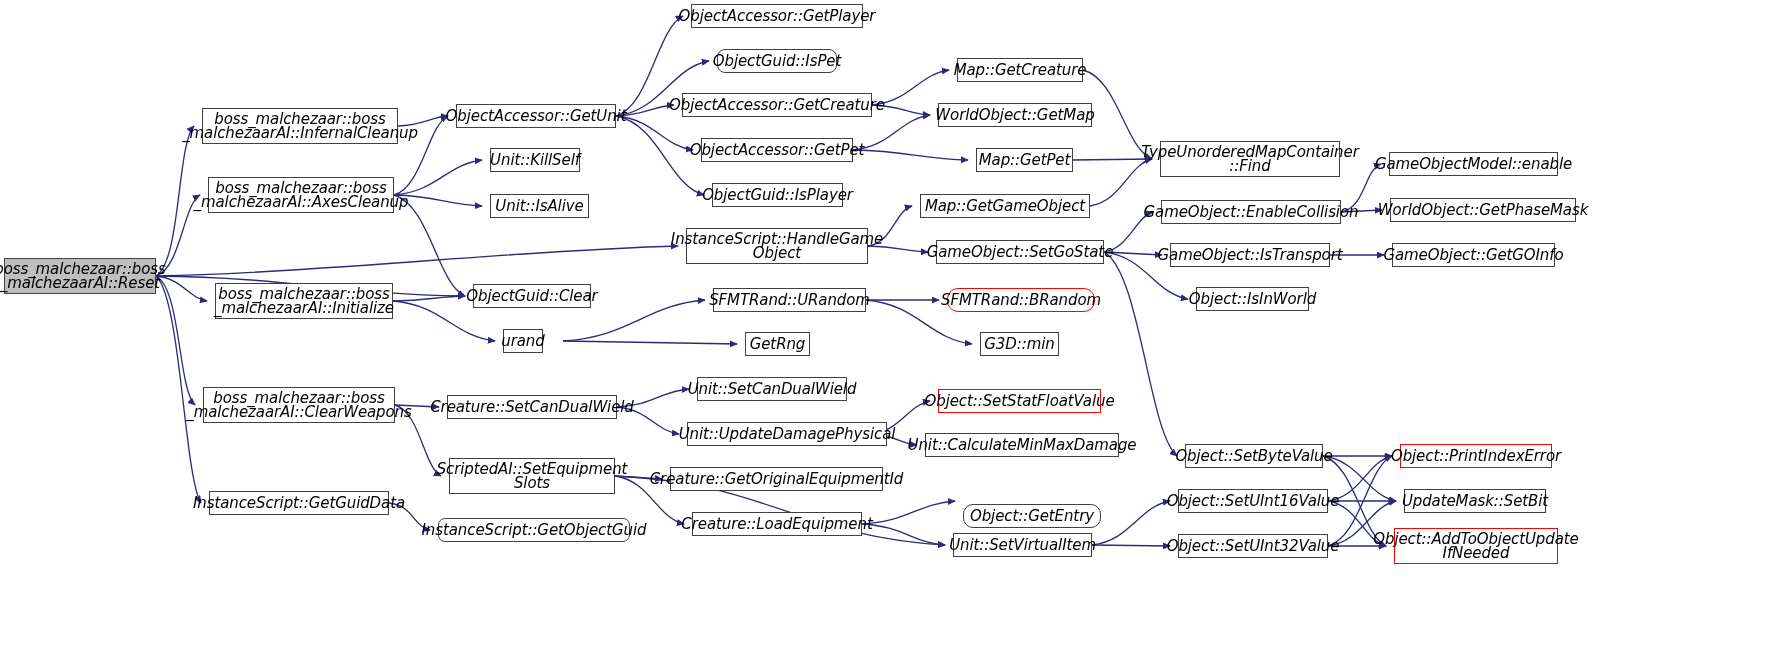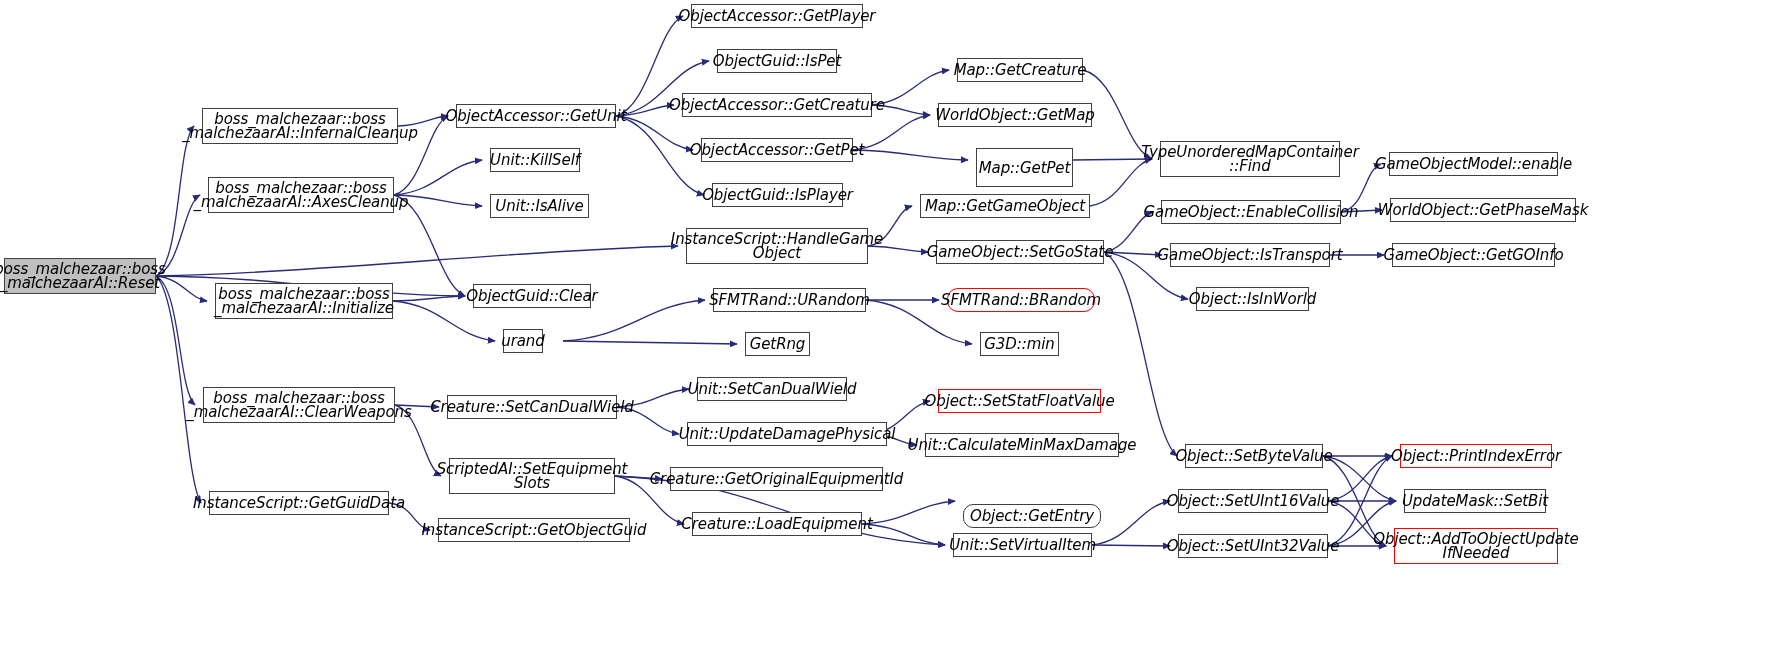--- a/index.html
+++ b/index.html
@@ -133,37 +133,37 @@
 _malchezaarAI::ClearWeapons</div>
       <div class="node" style="left: 209px; top: 491px; width: 180px; height: 24px;">InstanceScript::GetGuidData</div>
       <div class="node" style="left: 456px; top: 104px; width: 160px; height: 24px;">ObjectAccessor::GetUnit</div>
       <div class="node" style="left: 490px; top: 148px; width: 90px; height: 24px;">Unit::KillSelf</div>
       <div class="node" style="left: 490px; top: 194px; width: 99px; height: 24px;">Unit::IsAlive</div>
       <div class="node" style="left: 473px; top: 284px; width: 118px; height: 24px;">ObjectGuid::Clear</div>
       <div class="node" style="left: 503px; top: 329px; width: 40px; height: 24px;">urand</div>
       <div class="node" style="left: 447px; top: 395px; width: 170px; height: 24px;">Creature::SetCanDualWield</div>
       <div class="node" style="left: 449px; top: 458px; width: 166px; height: 36px;">ScriptedAI::SetEquipment
 Slots</div>
-      <div class="node" style="left: 438px; top: 518px; width: 192px; height: 24px;">InstanceScript::GetObjectGuid</div>
+      <div class="node" style="left: 438px; top: 518px; width: 192px; height: 24px; border-radius: 7px;">InstanceScript::GetObjectGuid</div>
       <div class="node" style="left: 691px; top: 4px; width: 172px; height: 24px;">ObjectAccessor::GetPlayer</div>
-      <div class="node" style="left: 717px; top: 49px; width: 120px; height: 24px;">ObjectGuid::IsPet</div>
+      <div class="node" style="left: 717px; top: 49px; width: 120px; height: 24px; border-radius: 8px;">ObjectGuid::IsPet</div>
       <div class="node" style="left: 682px; top: 93px; width: 190px; height: 24px;">ObjectAccessor::GetCreature</div>
       <div class="node" style="left: 701px; top: 138px; width: 152px; height: 24px;">ObjectAccessor::GetPet</div>
       <div class="node" style="left: 712px; top: 183px; width: 131px; height: 24px;">ObjectGuid::IsPlayer</div>
       <div class="node" style="left: 686px; top: 228px; width: 182px; height: 36px;">InstanceScript::HandleGame
 Object</div>
       <div class="node" style="left: 713px; top: 288px; width: 153px; height: 24px;">SFMTRand::URandom</div>
       <div class="node" style="left: 745px; top: 332px; width: 65px; height: 24px;">GetRng</div>
       <div class="node" style="left: 697px; top: 377px; width: 150px; height: 24px;">Unit::SetCanDualWield</div>
       <div class="node" style="left: 687px; top: 422px; width: 200px; height: 24px;">Unit::UpdateDamagePhysical</div>
       <div class="node" style="left: 670px; top: 467px; width: 213px; height: 24px;">Creature::GetOriginalEquipmentId</div>
       <div class="node" style="left: 692px; top: 512px; width: 170px; height: 24px;">Creature::LoadEquipment</div>
       <div class="node" style="left: 957px; top: 58px; width: 126px; height: 24px;">Map::GetCreature</div>
       <div class="node" style="left: 938px; top: 103px; width: 154px; height: 24px;">WorldObject::GetMap</div>
-      <div class="node" style="left: 976px; top: 148px; width: 97px; height: 39px;">Map::GetPet</div>
+      <div class="node" style="left: 976px; top: 148px; width: 97px; height: 24px;">Map::GetPet</div>
       <div class="node" style="left: 920px; top: 194px; width: 170px; height: 24px;">Map::GetGameObject</div>
       <div class="node" style="left: 936px; top: 240px; width: 168px; height: 24px;">GameObject::SetGoState</div>
       <div class="node redborder" style="left: 947px; top: 288px; width: 148px; height: 24px; border-radius: 11px;">SFMTRand::BRandom</div>
       <div class="node" style="left: 980px; top: 332px; width: 79px; height: 24px;">G3D::min</div>
       <div class="node redborder" style="left: 938px; top: 389px; width: 163px; height: 24px;">Object::SetStatFloatValue</div>
       <div class="node" style="left: 925px; top: 433px; width: 194px; height: 24px;">Unit::CalculateMinMaxDamage</div>
       <div class="node" style="left: 963px; top: 504px; width: 138px; height: 24px; border-radius: 10px;">Object::GetEntry</div>
       <div class="node" style="left: 953px; top: 533px; width: 139px; height: 24px;">Unit::SetVirtualItem</div>
       <div class="node" style="left: 1160px; top: 141px; width: 180px; height: 36px;">TypeUnorderedMapContainer
 ::Find</div>

